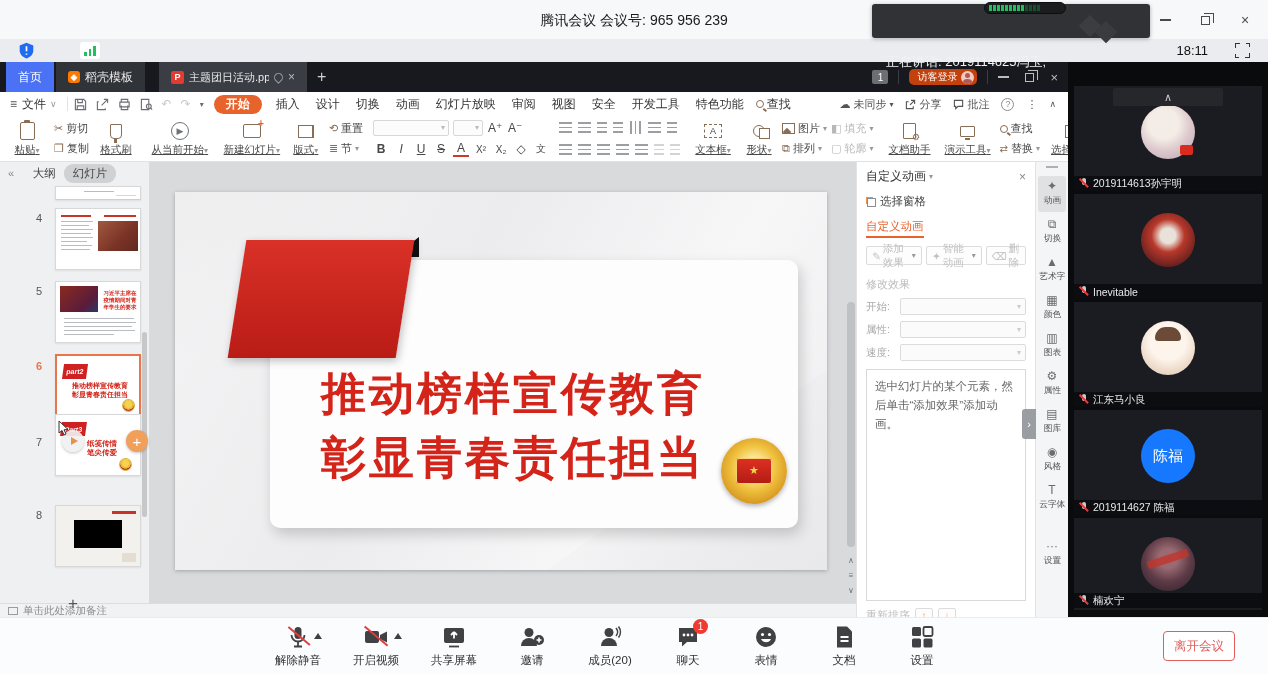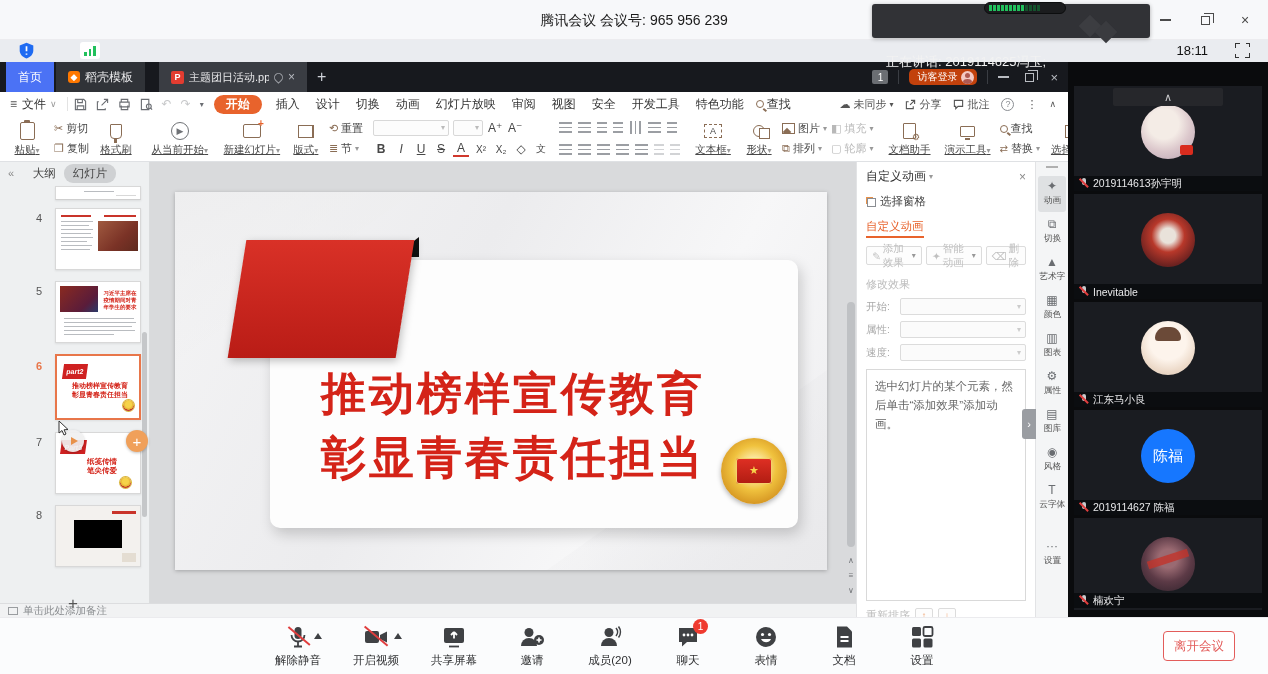--- a/index.html
+++ b/index.html
@@ -624,21 +624,21 @@
             </div>
             <div class="playbtn6">
                 <i></i>
               </div>
             <div class="plusbtn6">+</div>
             <svg class="cursor-arrow" width="12" height="16" viewBox="0 0 12 16">
                 <path d="M1 1 L1 13 L4 10.5 L6 15 L8 14 L6 9.8 L10 9.5 Z" fill="#fff" stroke="#333" stroke-width="1"></path>
               </svg>
 
             <span class="th-num" style="top:274px">7</span>
-            <div class="thumb-card" style="top:270px">
+            <div class="thumb-card" style="top:252px">
               <span class="mini-part" style="left:5px;top:7px;width:25px;height:14px;">Part3</span>
               <div class="mini-title" style="left:26px;top:24px;width:40px;font-size:7.5px;">
                 <div>纸笺传情</div>
                 <div>笔尖传爱</div>
               </div>
               <span class="mini-emblem" style="left:64px;top:44px;"></span>
             </div>
 
             <span class="th-num" style="top:347px">8</span>
             <div class="thumb-card" style="top:343px;background:#f3f1ee;">

